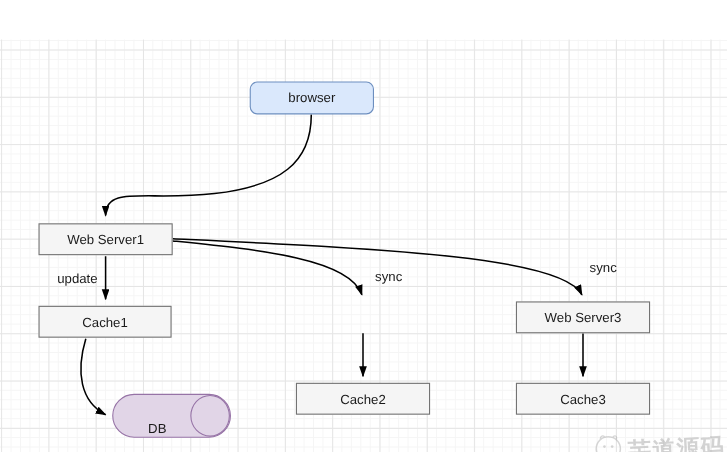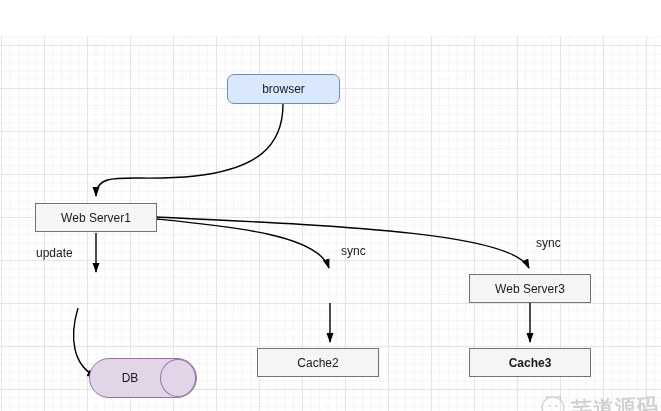--- a/index.html
+++ b/index.html
@@ -47,49 +47,50 @@
   }
 
   .gray-box {
     background: #f5f5f5;
     border: 1px solid #737373;
   }
 
   .node-ws1    { left: 35px;  top: 167px; width: 122px; height: 29px; }
   .node-cache1 { left: 35px;  top: 242px; width: 121px; height: 29px; }
   .node-ws2    { left: 269px; top: 238px; width: 122px; height: 29px; }
-  .node-cache2 { left: 257px; top: 312px; width: 122px; height: 29px; }
+  .node-cache2 { left: 269px; top: 312px; width: 122px; height: 29px; }
   .node-ws3    { left: 469px; top: 238px; width: 122px; height: 29px; text-align: right; }
-  .node-cache3 { left: 469px; top: 312px; width: 122px; height: 29px; font-weight: bold; }
+  .node-cache3 { left: 469px; top: 312px; width: 122px; height: 29px; }
 
   .node-db {
-    left: 89px; top: 322px; width: 108px; height: 40px;
+    left: 102px; top: 322px; width: 108px; height: 40px;
     background: #e1d5e7;
     border: 1px solid #9673a6;
     border-radius: 20px;
     justify-content: center;
     padding-right: 26px;
+    align-items: flex-end;
   }
   .db-cap {
     position: absolute;
     box-sizing: border-box;
     right: 0px; top: 0px;
     width: 36px; height: 38px;
     border: 1px solid #9673a6;
     border-radius: 50%;
     background: transparent;
   }
 
   .edge-label {
     position: absolute;
     font-size: 12px;
     color: #1a1a1a;
     white-space: nowrap;
   }
-  .label-update { left: 36px;  top: 210px; }
+  .label-update { left: 52px;  top: 210px; }
   .label-sync2  { left: 341px; top: 208px; }
   .label-sync3  { left: 536px; top: 200px; }
 
   .watermark-author {
     position: absolute;
     left: 448px; top: 374px;
     font-size: 17px;
     color: rgba(145,145,145,0.85);
     white-space: nowrap;
   }
@@ -127,20 +128,21 @@
     <path d="M 157 183 C 235 191, 318 199, 329 232" fill="none" stroke="#000000" stroke-width="1.4" marker-end="url(#arrow)"></path>
     <path d="M 157 181 C 345 190, 512 197, 529 232" fill="none" stroke="#000000" stroke-width="1.4" marker-end="url(#arrow)"></path>
     <path d="M 330 267 L 330 306" fill="none" stroke="#000000" stroke-width="1.4" marker-end="url(#arrow)"></path>
     <path d="M 530 267 L 530 306" fill="none" stroke="#000000" stroke-width="1.4" marker-end="url(#arrow)"></path>
   </svg>
 
   <div class="node node-browser">browser</div>
 
   <div class="node gray-box node-ws1">Web Server1</div>
 
+  <div class="node gray-box node-cache1">Cache1</div>
 
   <div class="node node-db">
     <span>DB</span>
     <span class="db-cap"></span>
   </div>
 
 
   <div class="node gray-box node-cache2">Cache2</div>
 
   <div class="node gray-box node-ws3">Web Server3</div>

